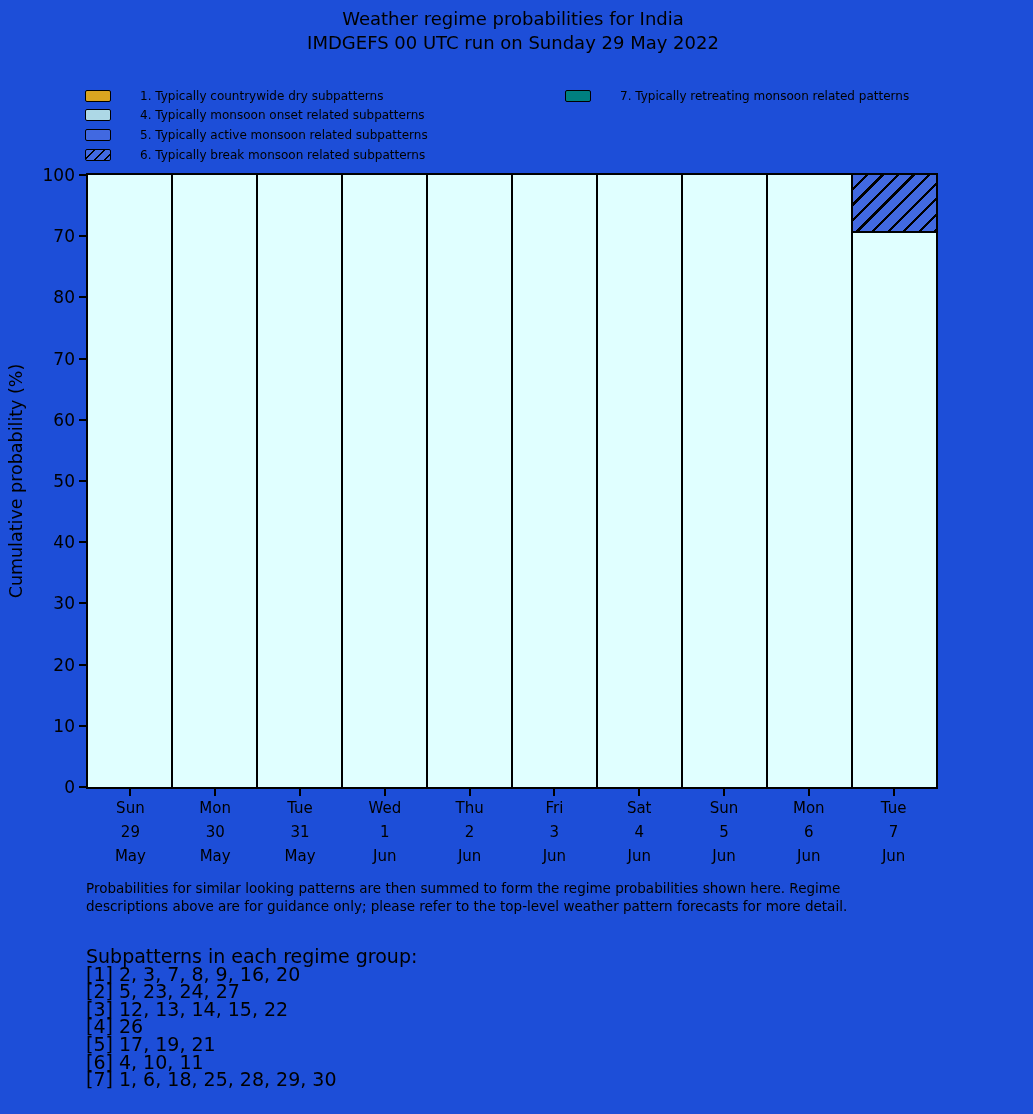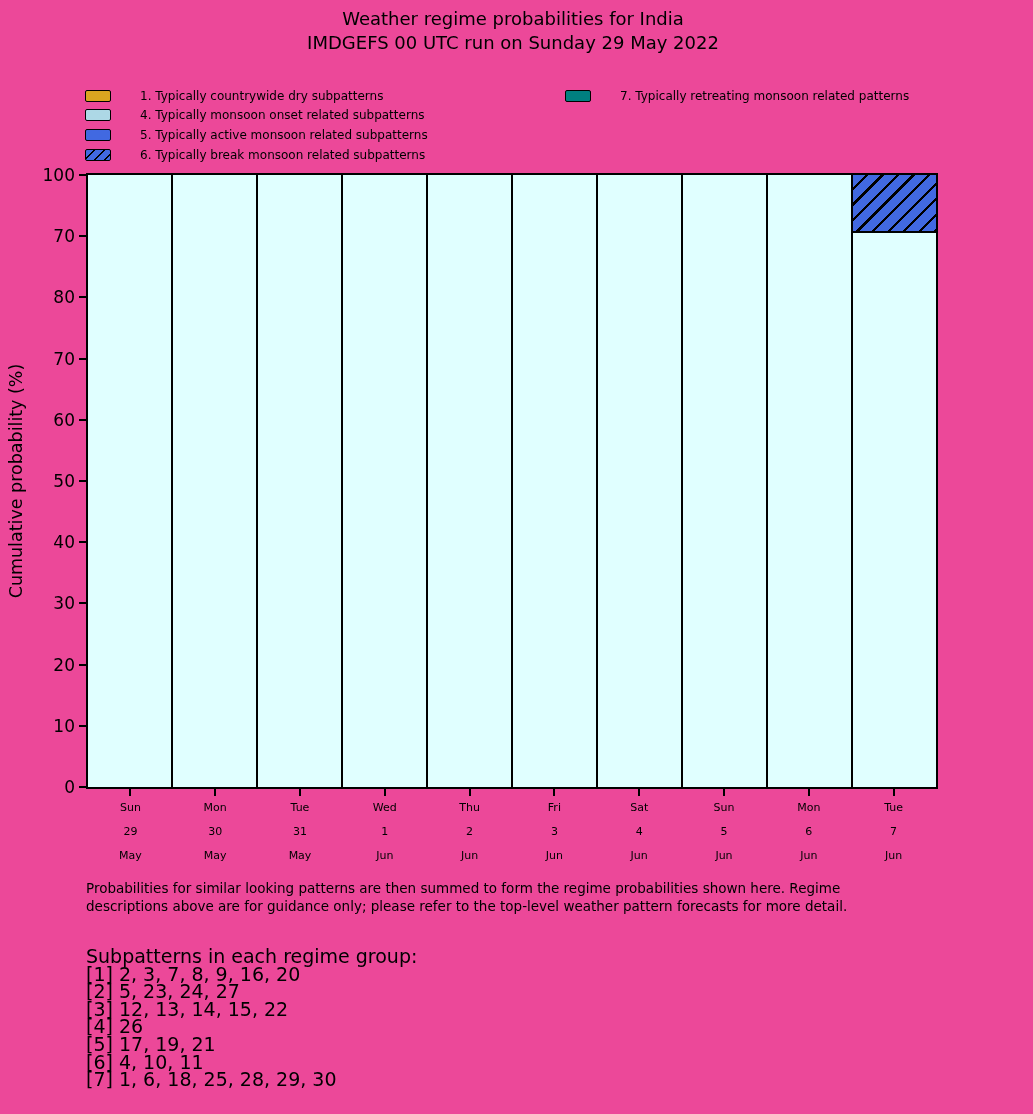--- a/index.html
+++ b/index.html
@@ -1,20 +1,20 @@
 <!DOCTYPE html>
 <html><head>
 <meta charset="utf-8">
 <style>
   html, body { margin: 0; padding: 0; background: #ffffff; }
   .canvas {
     position: relative;
     width: 1033px;
     height: 1114px;
-    background: #ec4899;
+    background: #1d4ed8;
     font-family: "DejaVu Sans", sans-serif;
     color: #000000;
     overflow: hidden;
   }
 
   
   .title {
     position: absolute;
     left: 88px;
     top: 7px;
@@ -87,21 +87,21 @@
     width: 2px; height: 7px;
     background: #000;
     top: calc(100% + 2px);
     transform: translateX(-50%);
   }
   .xtick-label {
     position: absolute;
     top: calc(100% + 9px);
     transform: translateX(-50%);
     text-align: center;
-    font-size: 11px;
+    font-size: 15px;
     line-height: 24px;
     white-space: nowrap;
   }
 
   .ylabel {
     position: absolute;
     left: 16px;
     top: 481px;
     transform: translate(-50%, -50%) rotate(-90deg);
     font-size: 17.5px;

